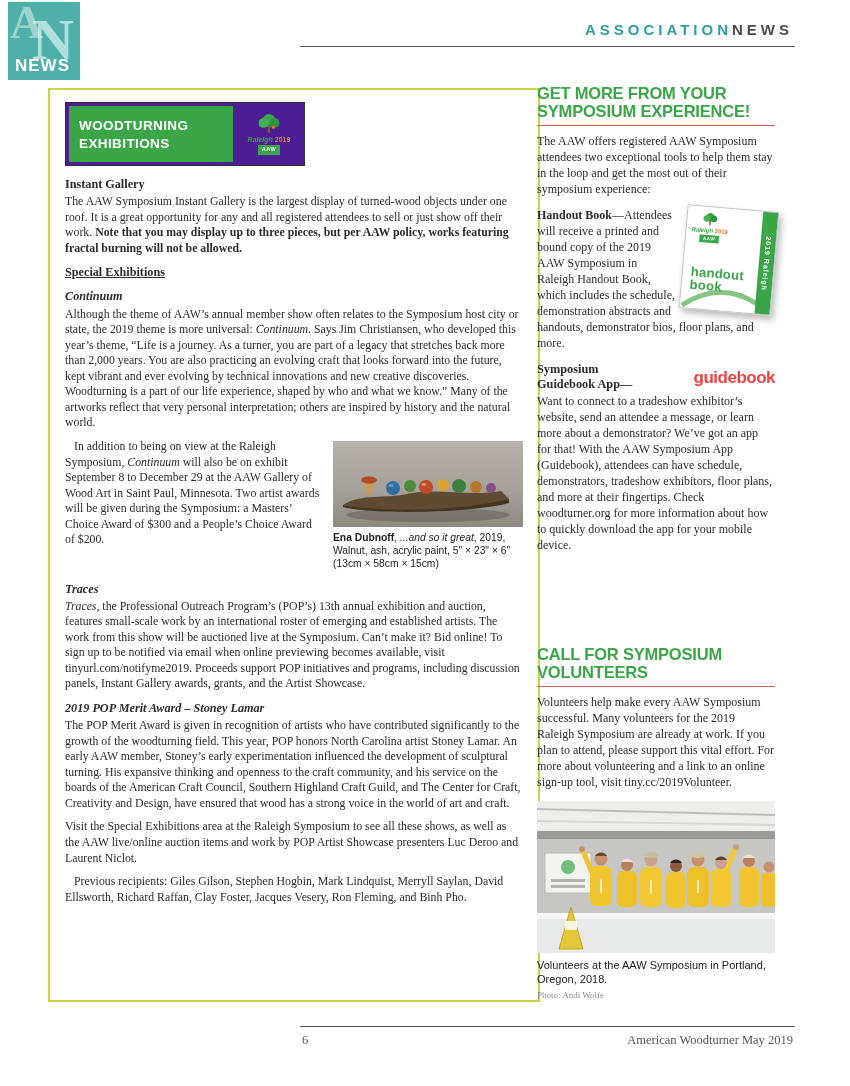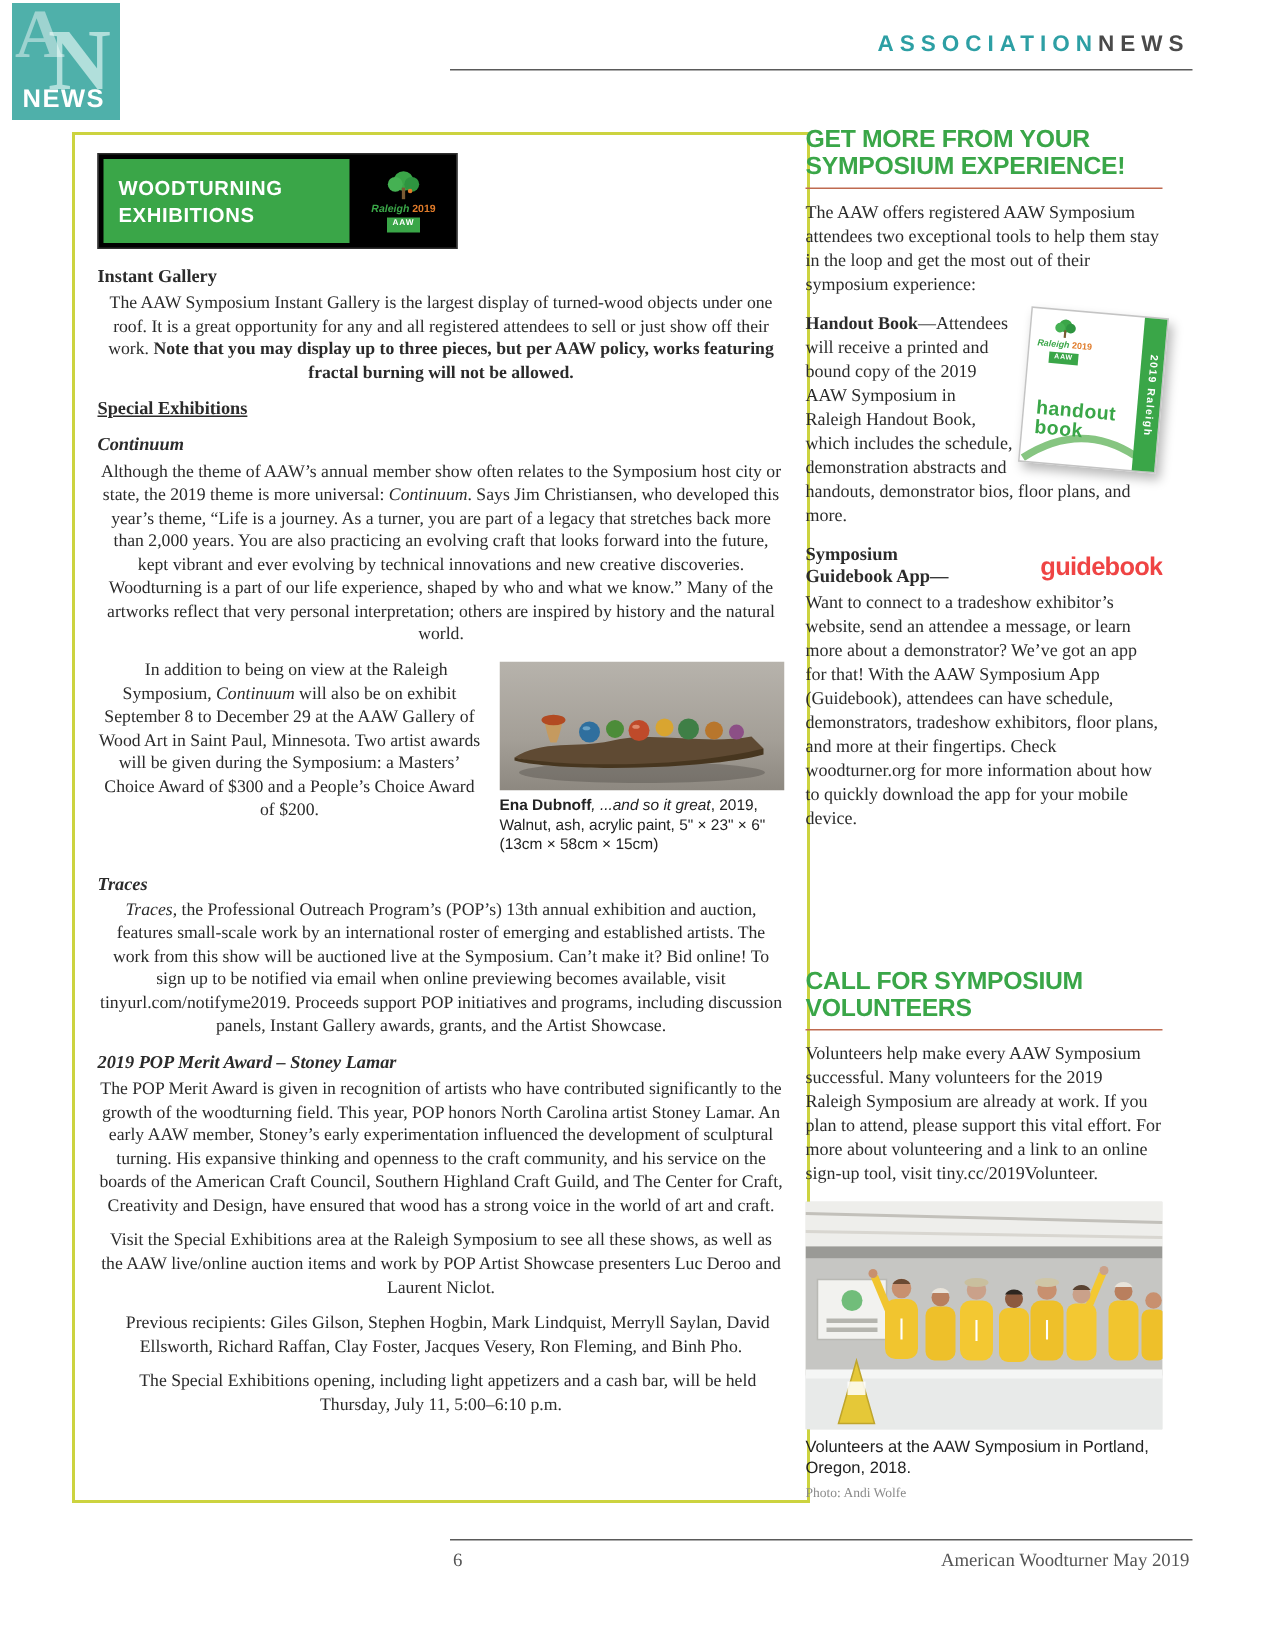--- a/index.html
+++ b/index.html
@@ -13,36 +13,36 @@
   .ghost-n { position:absolute; left:24px; top:4px; font-family:"Liberation Serif", serif; font-size:58px; font-weight:bold; color:rgba(238,251,249,.62); }
   .brand-word { position:absolute; left:7px; bottom:4px; font-family:"Liberation Sans", sans-serif; font-weight:bold; font-size:17px; color:#fff; letter-spacing:1px; }
   .assoc { position:absolute; top:21px; right:57px; font-family:"Liberation Sans", sans-serif; font-size:15px; font-weight:bold; letter-spacing:4px; white-space:nowrap; }
   .assoc .a1 { color:#2d9fa4; }
   .assoc .a2 { color:#4a4a4a; }
   .rule-top { position:absolute; top:46px; left:300px; width:495px; height:1px; background:#5a5a5a; }
 
   
   .left-box { position:absolute; left:48px; top:88px; width:492px; height:914px; border:2px solid #ccd33f;
               background:#fff; padding:12px 15px; overflow:hidden; font-size:11.8px; line-height:1.32; }
-  .exhib-header { width:240px; height:64px; border:1px solid #2f2f2f; padding:3px; display:flex; gap:4px; margin-bottom:10px; background:#000000; }
+  .exhib-header { width:240px; height:64px; border:1px solid #2f2f2f; padding:3px; display:flex; gap:4px; margin-bottom:10px; background:#4c1d95; }
   .exhib-title { flex:1; background:#3aa648; color:#fff; font-family:"Liberation Sans", sans-serif; font-weight:bold;
                  font-size:13.5px; line-height:1.3; padding:11px 0 0 10px; letter-spacing:.4px; }
   .exhib-logo { width:64px; display:flex; align-items:center; justify-content:center; }
 
   .rlogo { display:flex; flex-direction:column; align-items:center; font-family:"Liberation Sans", sans-serif; }
   .rlogo svg { display:block; }
   .rlogo-text { font-size:7px; line-height:1; margin-top:1px; white-space:nowrap; }
   .rl-city { color:#3aa648; font-style:italic; font-weight:bold; }
   .rl-year { color:#e07b2a; font-weight:bold; }
   .rlogo-bar { margin-top:2px; background:#3aa648; color:#fff; font-size:5.5px; font-weight:bold; padding:1px 4px; letter-spacing:.6px; }
 
   .h-bold { font-size:12.2px; font-weight:bold; margin:8px 0 2px; }
   .h-underline { text-decoration:underline; }
   .h-ital { font-style:italic; }
-  p.body { margin:0 0 8px;text-align:center; }
+  p.body { margin:0 0 8px; }
   .indent { text-indent:9px; }
   .sp-top { margin-top:10px; }
 
   .artfig { float:right; width:190px; margin:2px 0 2px 12px; }
   .artfig svg { display:block; width:190px; height:86px; }
   .artcap { font-family:"Liberation Sans", sans-serif; font-size:10.3px; line-height:1.28; margin-top:4px; color:#222; }
   .clear { clear:both; }
 
   
   .col-r { position:absolute; left:537px; width:238px; font-size:12px; line-height:1.33; }
@@ -159,21 +159,20 @@
 
     <div class="clear"></div>
 
     <h4 class="h-bold h-ital">Traces</h4>
     <p class="body"><em>Traces</em><span>, the Professional Outreach Program’s (POP’s) 13th annual exhibition and auction, features small-scale work by an international roster of emerging and established artists. The work from this show will be auctioned live at the Symposium. Can’t make it? Bid online! To sign up to be notified via email when online previewing becomes available, visit tinyurl.com/notifyme2019. Proceeds support POP initiatives and programs, including discussion panels, Instant Gallery awards, grants, and the Artist Showcase.</span></p>
 
     <h4 class="h-bold h-ital">2019 POP Merit Award – Stoney Lamar</h4>
     <p class="body">The POP Merit Award is given in recognition of artists who have contributed significantly to the growth of the woodturning field. This year, POP honors North Carolina artist Stoney Lamar. An early AAW member, Stoney’s early experimentation influenced the development of sculptural turning. His expansive thinking and openness to the craft community, and his service on the boards of the American Craft Council, Southern Highland Craft Guild, and The Center for Craft, Creativity and Design, have ensured that wood has a strong voice in the world of art and craft.</p>
     <p class="body sp-top">Visit the Special Exhibitions area at the Raleigh Symposium to see all these shows, as well as the AAW live/online auction items and work by POP Artist Showcase presenters Luc Deroo and Laurent Niclot.</p>
     <p class="body indent">Previous recipients: Giles Gilson, Stephen Hogbin, Mark Lindquist, Merryll Saylan, David Ellsworth, Richard Raffan, Clay Foster, Jacques Vesery, Ron Fleming, and Binh Pho.</p>
-    <p class="body indent">The Special Exhibitions opening, including light appetizers and a cash bar, will be held Thursday, July 11, 5:00–6:10 p.m.</p>
 
   </section>
 
   <section class="col-r sec-symposium">
     <h2 class="green-head">GET MORE FROM YOUR SYMPOSIUM EXPERIENCE!</h2>
     <div class="head-rule"></div>
     <p class="rbody">The AAW offers registered AAW Symposium attendees two exceptional tools to help them stay in the loop and get the most out of their symposium experience:</p>
 
     <p class="rbody">
       <span class="book">

